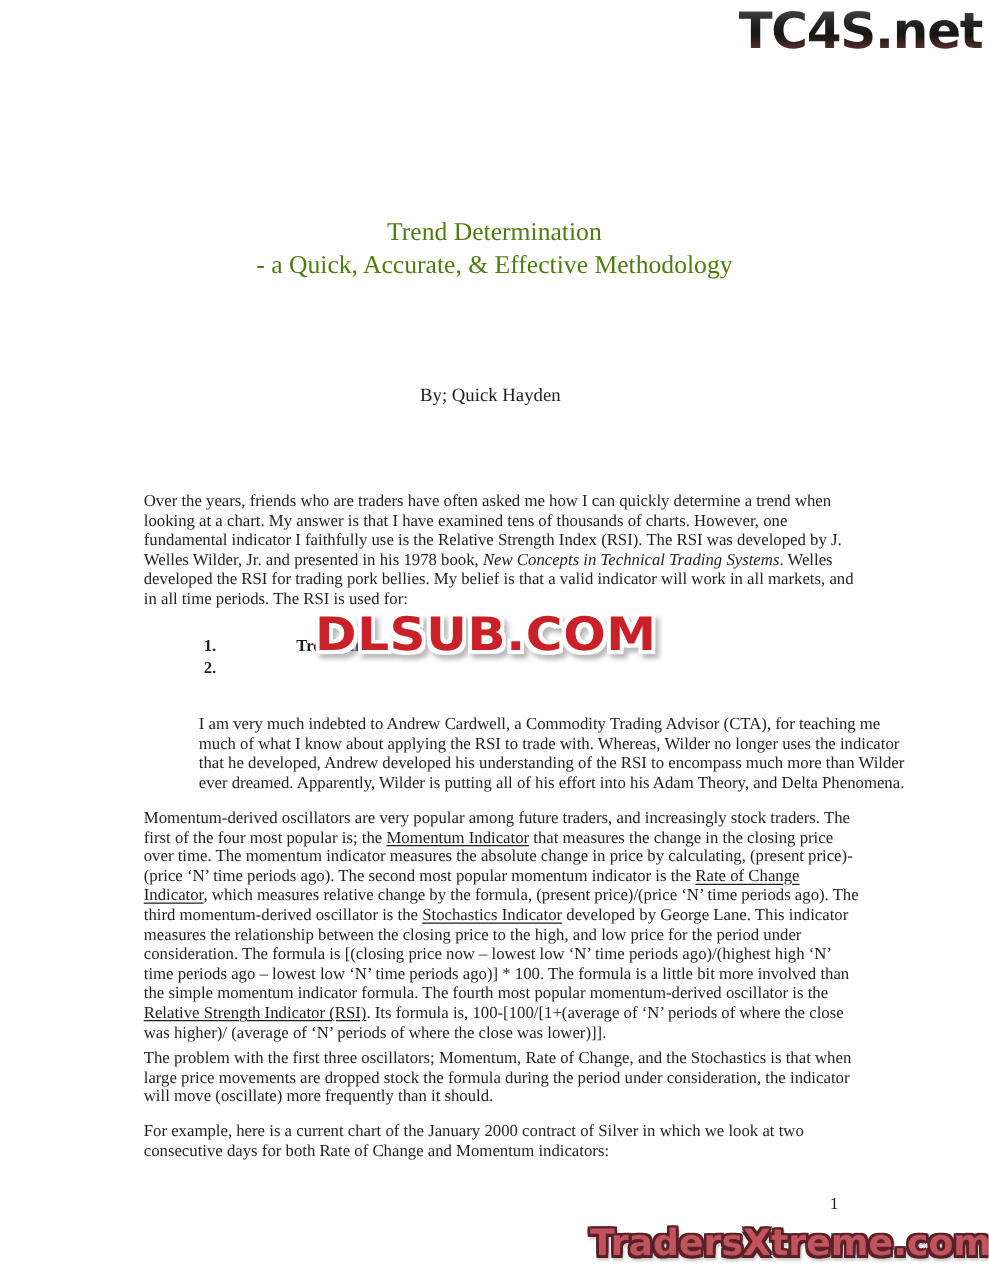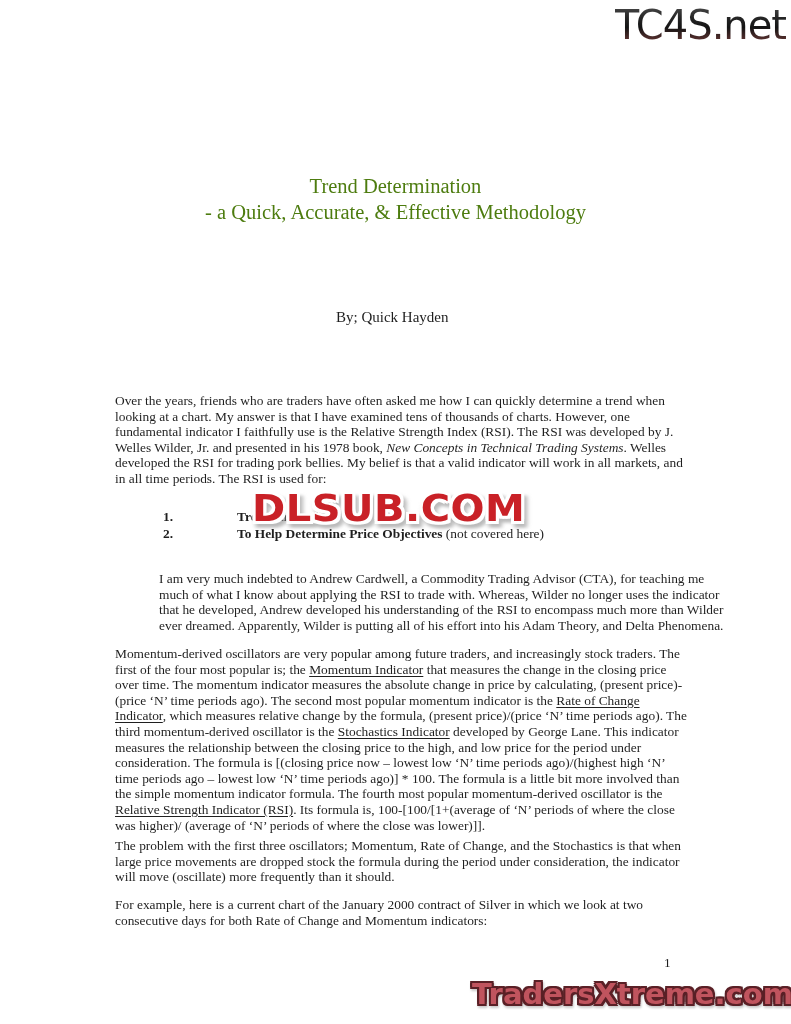--- a/index.html
+++ b/index.html
@@ -8,21 +8,21 @@
     width:791px;height:1024px;
     background:#ffffff;
     font-family:"Liberation Serif",serif;
     color:#1e1e1e;
     overflow:hidden;
   }
   
   .tc4s{
     position:absolute;top:0px;right:5px;
     font-family:"DejaVu Sans",sans-serif;
-    font-weight:normal;
+    font-weight:bold;
     font-size:40px;line-height:50px;
     letter-spacing:-1px;
     background:linear-gradient(180deg,#5c5c5c 0%,#262626 35%,#141414 55%,#58302e 80%,#a2635c 100%);
     -webkit-background-clip:text;background-clip:text;
     color:transparent;
   }
   
   .title{
     position:absolute;left:110px;top:173px;width:571px;
     text-align:center;
@@ -103,21 +103,20 @@
 
   <p class="para p-intro"><span>Over the years, friends who are traders have often asked me how I can quickly determine a trend when looking at a chart. My answer is that I have examined tens of thousands of charts. However, one fundamental indicator I faithfully use is the Relative Strength Index (RSI). The RSI was developed by J. Welles Wilder, Jr. and presented in his 1978 book, </span><span class="st-i">New Concepts in Technical Trading Systems</span><span>. Welles developed the RSI for trading pork bellies. My belief is that a valid indicator will work in all markets, and in all time periods.  The RSI is used for:</span></p>
 
   <div class="para p-list">
     <div class="li">
       <span class="num">1.</span>
       <span class="litext"><span class="st-b">Trend An</span></span>
     </div>
     <div class="li">
       <span class="num">2.</span>
-      <span class="litext"><span class="st-b">To Help Determine Price Objectives</span><span> (not covered here)</span></span>
     </div>
   </div>
 
   <p class="para p-indebted"><span>I am very much indebted to Andrew Cardwell, a Commodity Trading Advisor (CTA), for teaching me much of what I know about applying the RSI to trade with. Whereas, Wilder no longer uses the indicator that he developed, Andrew developed his understanding of the RSI to encompass much more than Wilder ever dreamed. Apparently, Wilder is putting all of his effort into his Adam Theory, and Delta Phenomena.</span></p>
 
   <p class="para p-momentum"><span>Momentum-derived oscillators are very popular among future traders, and increasingly stock traders. The first of the four most popular is; the </span><span class="st-u">Momentum Indicator</span><span> that measures the change in the closing price over time. The momentum indicator measures the absolute change in price by calculating,  (present price)-(price ‘N’ time periods ago). The second most popular momentum indicator is the </span><span class="st-u">Rate of Change Indicator</span><span>, which measures relative change by the formula, (present price)/(price ‘N’ time periods ago). The third momentum-derived oscillator is the </span><span class="st-u">Stochastics Indicator</span><span> developed by George Lane. This indicator measures the relationship between the closing price to the high, and low price for the period under consideration. The formula is [(closing price now – lowest low ‘N’ time periods ago)/(highest high ‘N’ time periods ago – lowest low ‘N’ time periods ago)] * 100. The formula is a little bit more involved than the simple momentum indicator formula. The fourth most popular momentum-derived oscillator is the </span><span class="st-u">Relative Strength Indicator (RSI)</span><span>. Its formula is, 100-[100/[1+(average of ‘N’ periods of where the close was higher)/ (average of ‘N’ periods of where the close was lower)]].</span></p>
 
   <p class="para p-problem"><span>The problem with the first three oscillators; Momentum, Rate of Change, and the Stochastics is that when large price movements are dropped stock the formula during the period under consideration, the indicator will move (oscillate) more frequently than it should.</span></p>
 
   <p class="para p-example"><span>For example, here is a current chart of the January 2000 contract of Silver in which we look at two consecutive days for both Rate of Change and Momentum indicators:</span></p>

